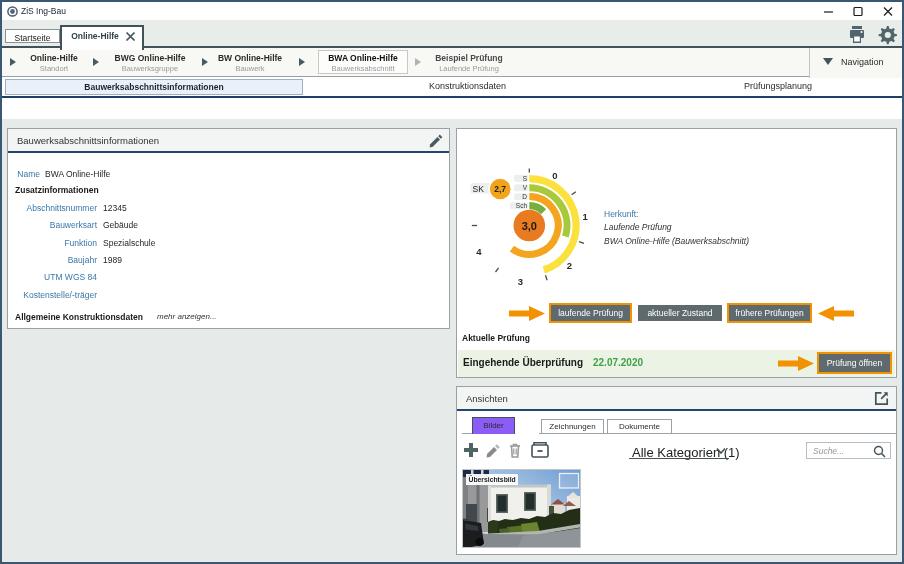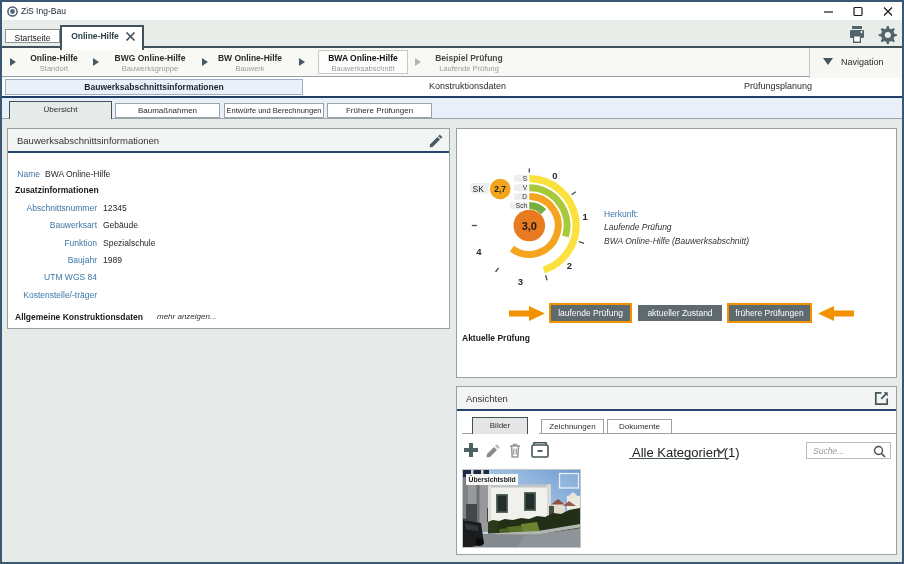--- a/index.html
+++ b/index.html
@@ -105,26 +105,20 @@
    <div class="abs" style="left:821px;top:10px;width:0;height:0;border-left:5px solid transparent;border-right:5px solid transparent;border-top:7px solid #44545C;"></div>
    <div class="abs" style="left:839px;top:9px;font-size:9px;color:#2b2b2b;">Navigation</div>
  </div>
 
  <div class="abs" id="secrow">
    <div class="abs" id="secactive">Bauwerksabschnittsinformationen</div>
    <div class="seclbl" style="left:427px;">Konstruktionsdaten</div>
    <div class="seclbl" style="left:717px;margin-left:25px;">Prüfungsplanung</div>
  </div>
 
- <div class="abs" id="substrip">
-   <div class="stab" id="stab1">Übersicht</div>
-   <div class="stab" style="left:113px;width:105px;">Baumaßnahmen</div>
-   <div class="stab" style="left:222px;width:100px;font-size:7.5px;white-space:nowrap;">Entwürfe und Berechnungen</div>
-   <div class="stab" style="left:325px;width:105px;">Frühere Prüfungen</div>
- </div>
 
  <div class="abs" id="content">
 
   <div class="panel" id="lpanel">
     <div class="phead">
           <span>Bauwerksabschnittsinformationen</span>
       <svg style="position:absolute;right:4px;top:3px" width="18" height="18" viewBox="0 0 18 18">
             <g fill="#4A5A62">
               <path d="M3.2 12.2 L10.4 5 L13 7.6 L5.8 14.8 L2.6 15.4 Z"></path>
               <path d="M11.2 4.2 L12.8 2.6 L15.4 5.2 L13.8 6.8 Z"></path>
@@ -199,33 +193,41 @@
     <svg class="arrow" style="left:52px;top:177px;" width="36" height="15" viewBox="0 0 36 15">
           <path d="M0 4.5 L20 4.5 L20 0 L36 7.5 L20 15 L20 10.5 L0 10.5 Z" fill="#F29200"></path>
         </svg>
     <div class="btn ob" style="left:92px;top:174px;width:83px;height:20px;line-height:16px;">laufende Prüfung</div>
     <div class="btn" style="left:181px;top:176px;width:84px;height:16px;line-height:16px;">aktueller Zustand</div>
     <div class="btn ob" style="left:270px;top:174px;width:85px;height:20px;line-height:16px;">frühere Prüfungen</div>
     <svg class="arrow" style="left:361px;top:177px;" width="36" height="15" viewBox="0 0 36 15">
           <path d="M36 4.5 L16 4.5 L16 0 L0 7.5 L16 15 L16 10.5 L36 10.5 Z" fill="#F29200"></path>
         </svg>
     <div class="abs" style="left:5px;top:204px;font-size:8.5px;font-weight:bold;color:#1a1a1a;">Aktuelle Prüfung</div>
+    <div id="greenbar">
+      <div class="abs" style="left:5px;top:7px;font-size:10px;font-weight:bold;color:#1a1a1a;">Eingehende Überprüfung</div>
+      <div class="abs" style="left:135px;top:7px;font-size:10px;font-weight:bold;color:#43A047;">22.07.2020</div>
+      <svg class="arrow" style="left:320px;top:6px;" width="36" height="15" viewBox="0 0 36 15">
+            <path d="M0 4.5 L20 4.5 L20 0 L36 7.5 L20 15 L20 10.5 L0 10.5 Z" fill="#F29200"></path>
+          </svg>
+      <div class="btn ob" style="left:359px;top:2px;width:75px;height:22px;line-height:18px;">Prüfung öffnen</div>
+    </div>
   </div>
 
   <div class="panel" id="apanel">
     <div class="phead">
           <span>Ansichten</span>
       <svg style="position:absolute;right:6px;top:2px" width="18" height="18" viewBox="0 0 18 18" fill="none" stroke="#44535A" stroke-width="1.7">
             <path d="M9.5 3.8 L3.8 3.8 L3.8 15.2 L15.2 15.2 L15.2 9.5"></path>
             <path d="M9.2 9.8 L14.8 4.2"></path>
             <path d="M11.6 3.3 L15.7 3.3 L15.7 7.4 Z" fill="#44535A" stroke="none"></path>
           </svg>
     </div>
 
-    <div class="vtab" style="left:15px;top:30px;width:56px;background:#e5e5e5;border:1.5px solid #41525A;border-bottom:none;height:17px;line-height:15px;">Bilder</div>
+    <div class="vtab" style="left:15px;top:30px;width:43px;background:#8b5cf6;border:1.5px solid #41525A;border-bottom:none;height:17px;line-height:15px;">Bilder</div>
     <div class="vtab" style="left:84px;top:32px;width:63px;">Zeichnungen</div>
     <div class="vtab" style="left:150px;top:32px;width:65px;">Dokumente</div>
     <div class="abs" style="left:5px;top:46px;width:10px;border-top:1px solid #9AA4A8;"></div>
     <div class="abs" style="left:82px;top:46px;width:358px;border-top:1px solid #9AA4A8;"></div>
 
     <svg class="abs" style="left:5px;top:54px;" width="95" height="20" viewBox="0 0 95 20">
       <path d="M7 2 L11 2 L11 7 L16 7 L16 11 L11 11 L11 16 L7 16 L7 11 L2 11 L2 7 L7 7 Z" fill="#4E6363"></path>
       <g fill="#8a8a8a">
             <path d="M25 13 L32 6 L35 9 L28 16 L24.5 16.5 Z"></path>
             <path d="M33 5 L34.8 3.2 L37.8 6.2 L36 8 Z" fill="#b9b9b9"></path>

